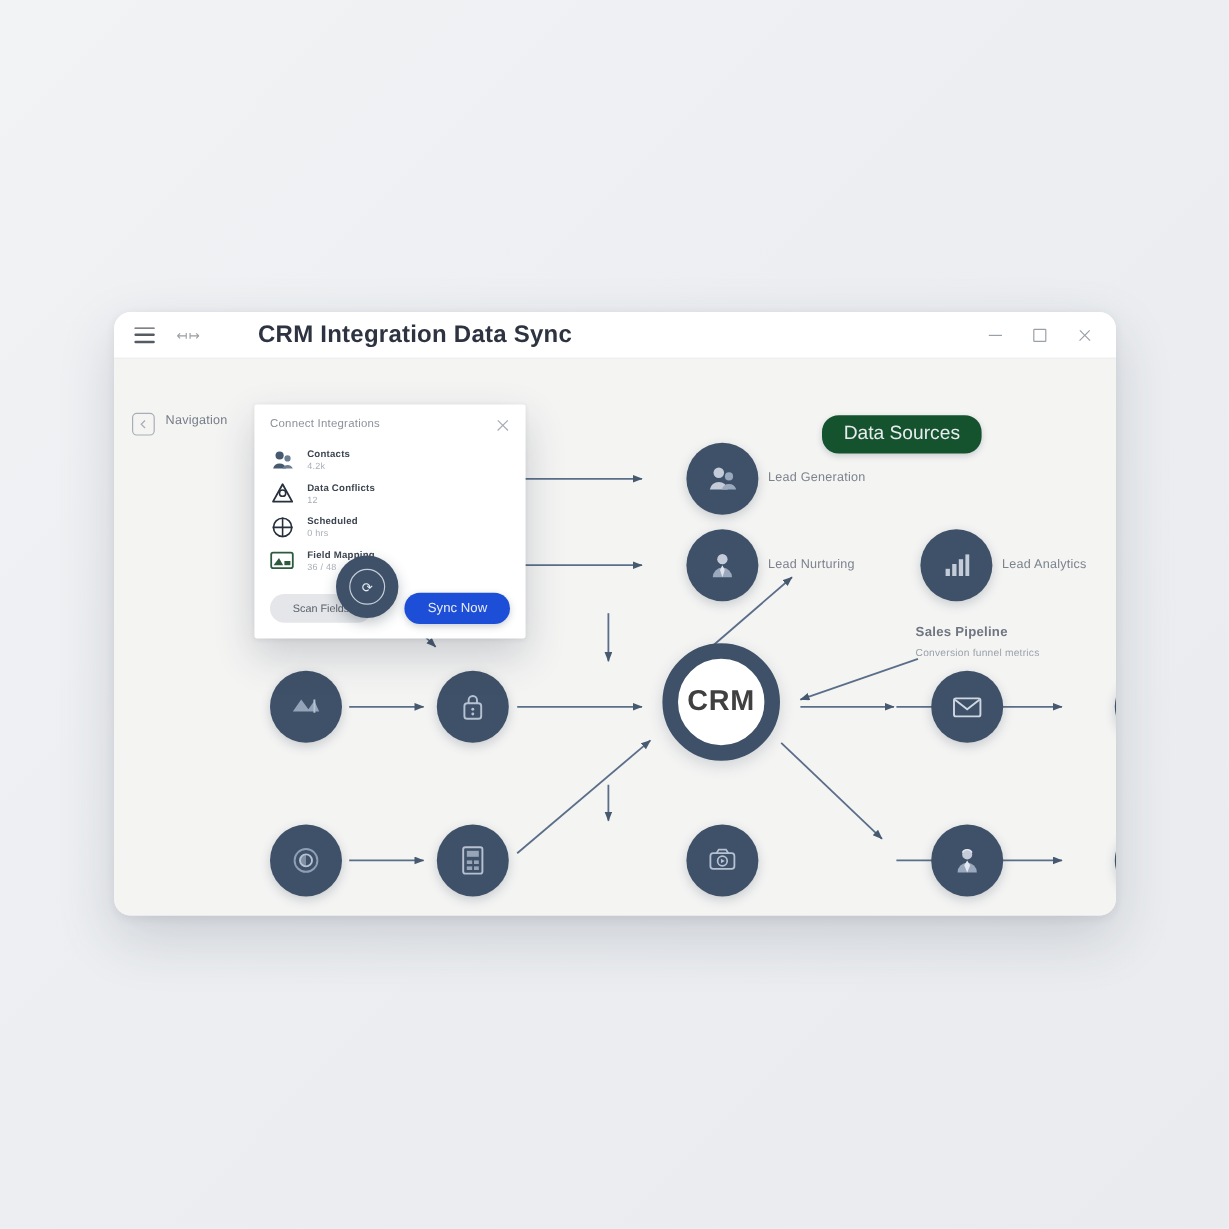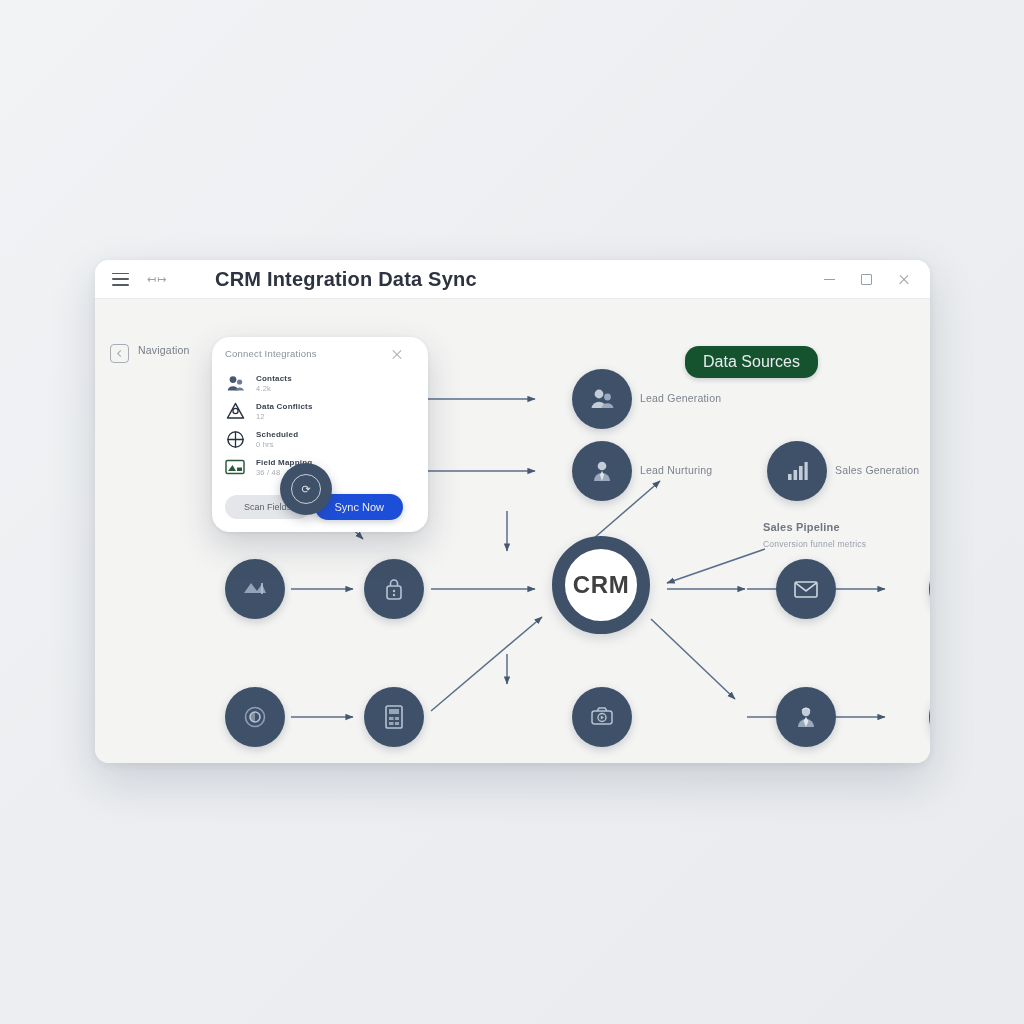--- a/index.html
+++ b/index.html
@@ -134,26 +134,26 @@
     z-index:5;cursor:pointer;
   }
   .hub-text{
     font-size:24px;font-weight:700;color:#404040;letter-spacing:.6px;
   }
 
   
   .popup{
     position:absolute;
     left:212px;top:298px;
-    width:204px;
+    width:226px;
     background:#ffffff;
-    border-radius:18px;
+    border-radius:2px;
     box-shadow:0 14px 34px rgba(40,52,70,.20), 0 1px 4px rgba(40,52,70,.09);
     z-index:10;
-    padding:11px 12px 0 0;
+    padding:11px 0 0 0;
   }
   .popup-head{
     display:flex;align-items:flex-start;justify-content:space-between;
     padding:0 13px 9px 13px;
   }
   .popup-title{font-size:9.5px;color:#8b919a;letter-spacing:.2px;}
   .popup-close{
     width:12px;height:12px;position:relative;cursor:pointer;flex:none;
   }
   .popup-close:before,.popup-close:after{
@@ -330,21 +330,21 @@
     <div class="node-label" style="left:545px;top:165px;">Lead Nurturing</div>
 
     <div class="node" style="left:672px;top:142px;width:60px;height:60px;">
       <svg width="24" height="22" viewBox="0 0 24 22">
         <rect x="3" y="14" width="3.6" height="6" fill="#c3ccd8"></rect>
         <rect x="8.5" y="10" width="3.6" height="10" fill="#c3ccd8"></rect>
         <rect x="14" y="6" width="3.6" height="14" fill="#c3ccd8"></rect>
         <rect x="19.5" y="2" width="3.2" height="18" fill="#c3ccd8"></rect>
       </svg>
     </div>
-    <div class="node-label" style="left:740px;top:165px;">Sales Generation</div>
+    <div class="node-label" style="left:740px;top:165px;">Lead Analytics</div>
 
     <div class="node-title" style="left:668px;top:222px;">Sales Pipeline</div>
     <div class="node-sub" style="left:668px;top:240px;">Conversion funnel metrics</div>
 
     <div class="node" style="left:681px;top:260px;width:60px;height:60px;">
       <svg width="26" height="20" viewBox="0 0 26 20">
         <rect x="2" y="3" width="22" height="15" rx="1.6" fill="none" stroke="#cfd7e1" stroke-width="1.6"></rect>
         <path d="M2.8 4.2 L13 12 L23.2 4.2" fill="none" stroke="#cfd7e1" stroke-width="1.6"></path>
       </svg>
     </div>

